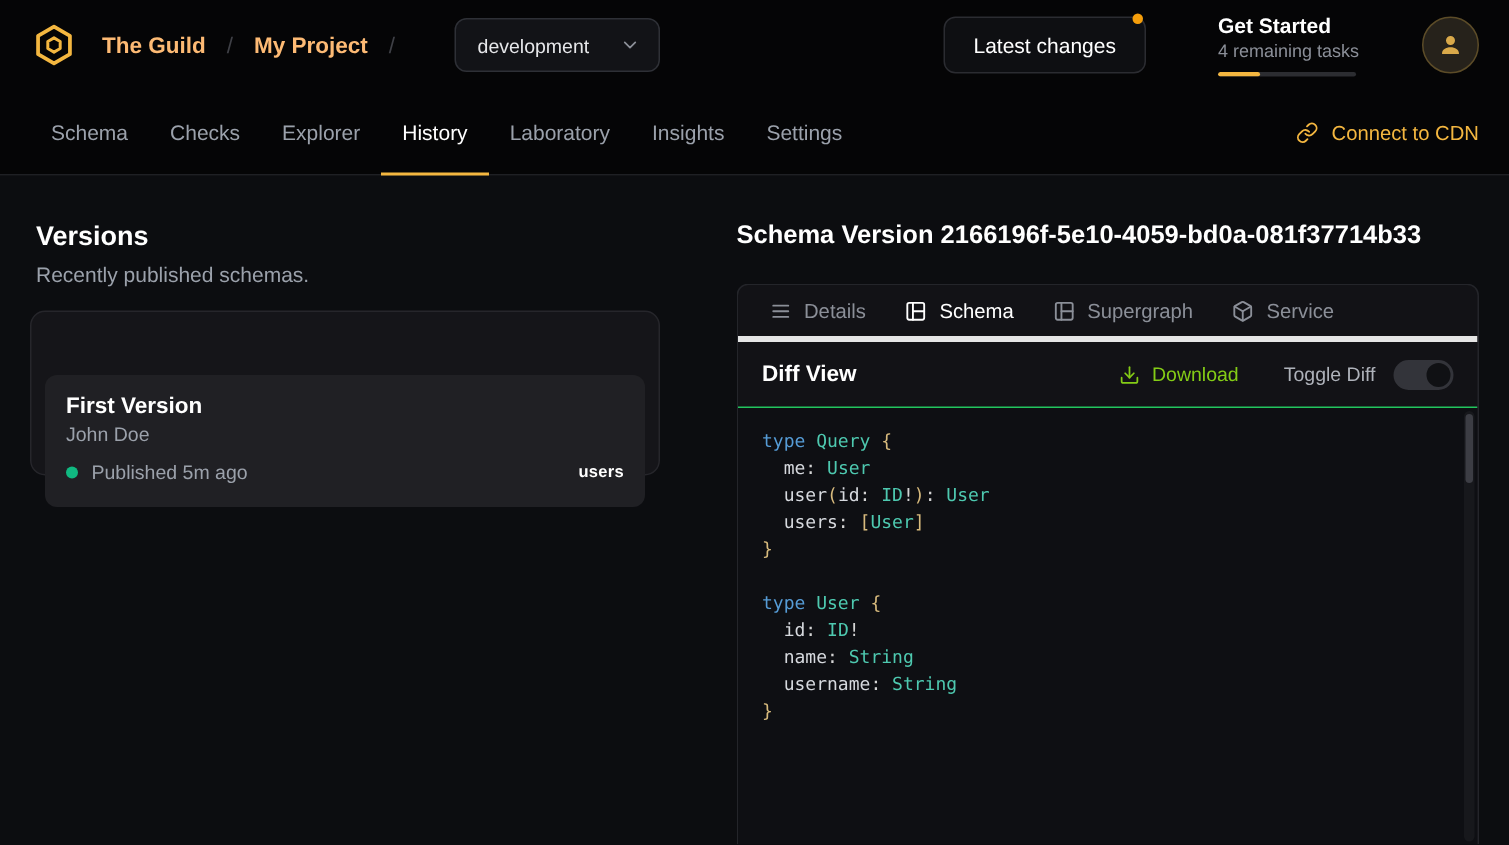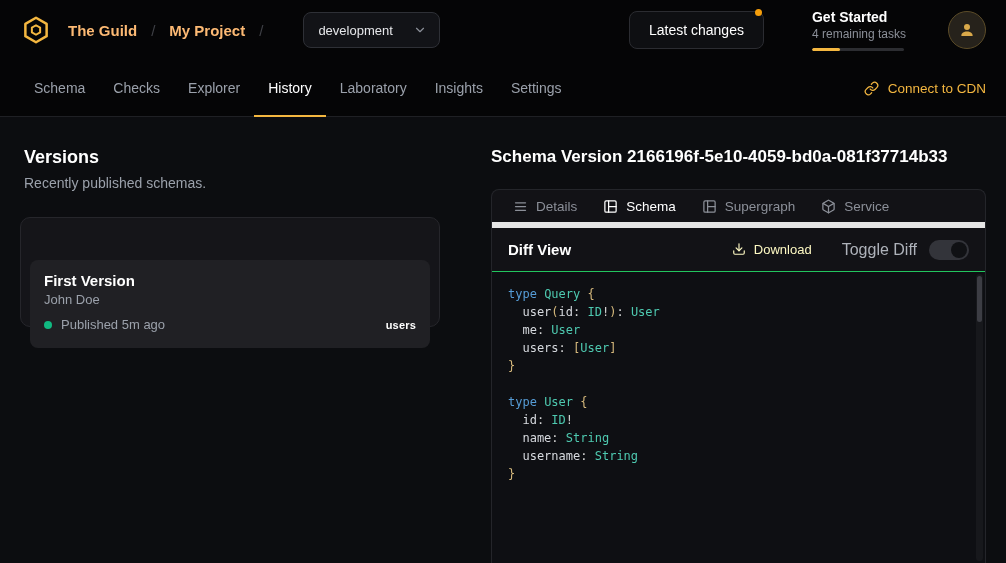--- a/index.html
+++ b/index.html
@@ -37,46 +37,46 @@
     border-bottom:2px solid transparent; margin-bottom:-1px; }
   .nav-tab.active { color:#ffffff; border-bottom-color:#f4b740; }
   .cdn-link { margin-left:auto; display:flex; align-items:center; gap:9px; color:#f4b740; font-size:13.5px; cursor:pointer; }
 
   
   .main { flex:1; min-height:0; display:flex; padding:30px 20px 0 20px; gap:34px; }
 
   .left-col { width:420px; flex:0 0 420px; }
   .panel-title { font-size:18px; font-weight:700; color:#ffffff; margin-left:4px; }
   .panel-sub { font-size:14px; color:#9ba1ab; margin:7px 0 0 4px; }
-  .versions-card { margin-top:26px; height:110px; background:#151519; border:1px solid #26262b; border-radius:10px;
+  .versions-card { margin-top:16px; height:110px; background:#151519; border:1px solid #26262b; border-radius:10px;
     padding:42px 9px 10px 9px; }
   .version-item { height:88px; background:#202024; border-radius:8px; padding:12px 14px; cursor:pointer; }
   .vi-name { font-size:15px; font-weight:700; color:#ffffff; }
   .vi-author { font-size:13px; color:#9ba1ab; margin-top:3px; }
   .vi-status-row { display:flex; align-items:center; margin-top:10px; }
   .vi-dot { width:8px; height:8px; border-radius:50%; background:#10b981; margin-right:9px; }
   .vi-status { font-size:13px; color:#9ba1ab; }
   .vi-badge { margin-left:auto; font-size:11px; font-weight:700; color:#ffffff; letter-spacing:.2px; }
 
   .right-col { flex:1; min-width:0; display:flex; flex-direction:column;margin-left:17px; }
   .detail-title { font-size:17px; font-weight:700; color:#ffffff; }
   .detail-sub { font-size:14px; color:#9ba1ab; margin-top:8px; }
   .detail-panel { flex:1; min-height:0; margin-top:22px; background:#121216; border:1px solid #24252a; border-bottom:none;
     border-radius:8px 8px 0 0; display:flex; flex-direction:column; overflow:hidden; }
 
-  .detail-tabs { height:38px; flex:0 0 38px; display:flex; align-items:center; padding:0 8px; border-bottom:6px solid #e5e5e5; }
+  .detail-tabs { height:38px; flex:0 0 38px; display:flex; align-items:center; padding:0 8px; border-bottom:4px solid #e5e5e5; }
   .detail-tab { display:flex; align-items:center; gap:8px; padding:0 13px; font-size:13.5px; color:#8b8f98; cursor:pointer; height:100%; }
   .detail-tab.active { color:#ffffff; }
   .detail-tab svg { flex:0 0 auto; }
 
   .diff-row { height:44px; flex:0 0 44px; display:flex; align-items:center; padding:0 16px; border-bottom:1px solid #22c55e; }
   .diff-title { font-size:15px; font-weight:700; color:#ffffff; }
   .diff-actions { margin-left:auto; display:flex; align-items:center; }
-  .download-btn { display:flex; align-items:flex-start; gap:8px; color:#fef9c3; font-size:13px; cursor:pointer; }
-  .toggle-label { margin-left:30px; font-size:16px; color:#aeb2ba; }
+  .download-btn { display:flex; align-items:flex-end; gap:8px; color:#84cc16; font-size:13px; cursor:pointer; }
+  .toggle-label { margin-left:30px; font-size:13px; color:#aeb2ba; }
   .toggle { margin-left:12px; width:40px; height:20px; border-radius:999px; background:#33343a; position:relative; cursor:pointer; }
   .toggle-knob { position:absolute; top:2px; right:2px; width:16px; height:16px; border-radius:50%; background:#101114; }
 
   .code-block { flex:1; min-height:0; background:#0e0f13; position:relative; padding:13px 16px; overflow:hidden;
     font-family:"DejaVu Sans Mono", monospace; font-size:12px; line-height:18px; }
   .code-line { white-space:pre; }
   .tok-kw { color:#569cd6; }
   .tok-ty { color:#4ec9b0; }
   .tok-br { color:#d7ba7d; }
   .tok-pn { color:#d4d4d4; }
@@ -239,22 +239,22 @@
             <span class="toggle-label">Toggle Diff</span>
             <div class="toggle">
               <div class="toggle-knob"></div>
             </div>
           </div>
         </div>
 
         <div class="code-block">
           <div>
               <div class="code-line"><span class="tok-kw">type </span><span class="tok-ty">Query </span><span class="tok-br">{</span></div>
+              <div class="code-line"><span class="tok-fl">  me</span><span class="tok-pn">: </span><span class="tok-ty">User</span></div>
               <div class="code-line"><span class="tok-fl">  user</span><span class="tok-br">(</span><span class="tok-fl">id</span><span class="tok-pn">: </span><span class="tok-ty">ID</span><span class="tok-pn">!</span><span class="tok-br">)</span><span class="tok-pn">: </span><span class="tok-ty">User</span></div>
-              <div class="code-line"><span class="tok-fl">  me</span><span class="tok-pn">: </span><span class="tok-ty">User</span></div>
               <div class="code-line"><span class="tok-fl">  users</span><span class="tok-pn">: </span><span class="tok-br">[</span><span class="tok-ty">User</span><span class="tok-br">]</span></div>
               <div class="code-line"><span class="tok-br">}</span></div>
               <div class="code-line">&nbsp;</div>
               <div class="code-line"><span class="tok-kw">type </span><span class="tok-ty">User </span><span class="tok-br">{</span></div>
               <div class="code-line"><span class="tok-fl">  id</span><span class="tok-pn">: </span><span class="tok-ty">ID</span><span class="tok-pn">!</span></div>
               <div class="code-line"><span class="tok-fl">  name</span><span class="tok-pn">: </span><span class="tok-ty">String</span></div>
               <div class="code-line"><span class="tok-fl">  username</span><span class="tok-pn">: </span><span class="tok-ty">String</span></div>
               <div class="code-line"><span class="tok-br">}</span></div>
             </div>
           <div class="code-scrollbar">

